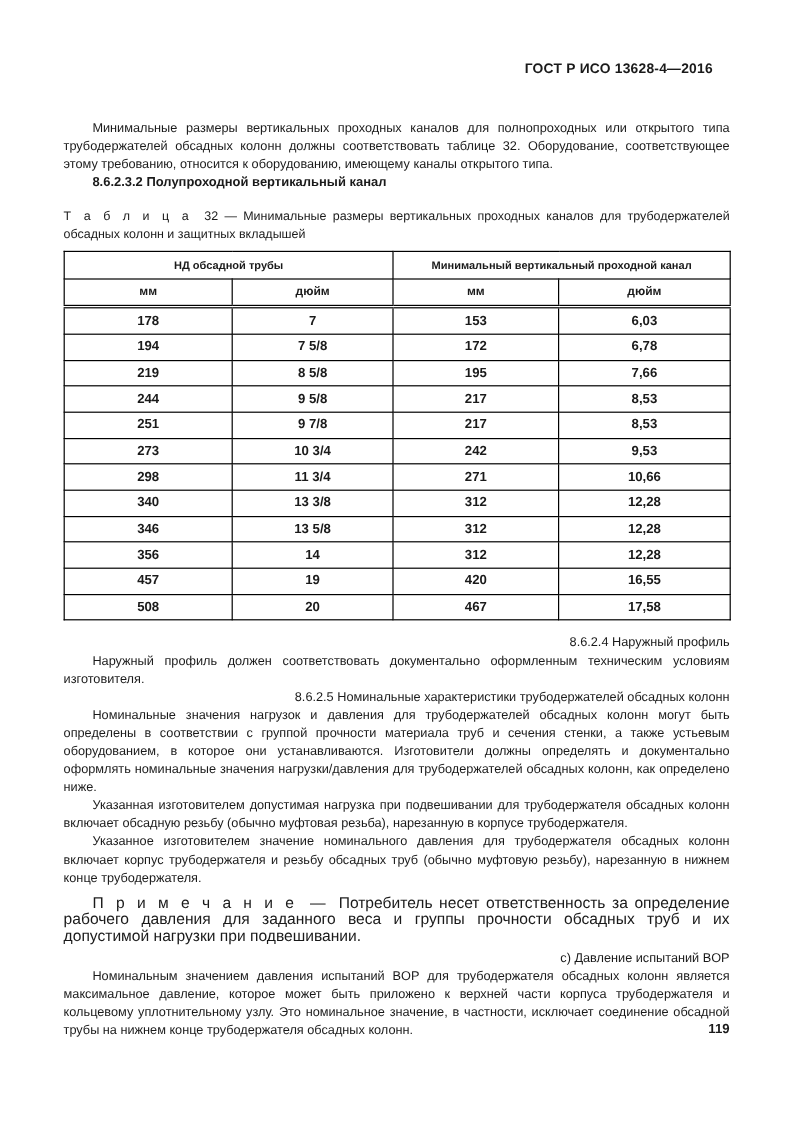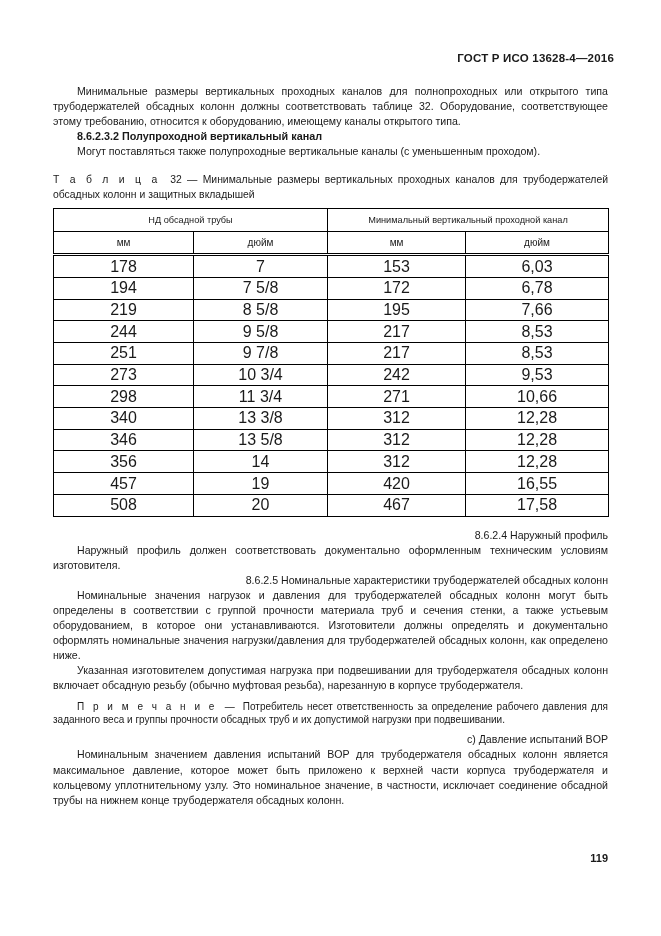--- a/index.html
+++ b/index.html
@@ -21,32 +21,32 @@
     width: 661px;
     height: 936px;
     box-sizing: border-box;
     padding: 0;
   }
 
   
   .doc-header {
     position: absolute;
     top: 52px;
-    right: 47px;
+    right: 67px;
     font-size: 11.5px;
     font-weight: bold;
     letter-spacing: 0.2px;
     white-space: nowrap;
   }
 
   
   .content {
     position: absolute;
     left: 53px;
-    top: 84px;
+    top: 100px;
     width: 555px;
   }
 
   p.para {
     margin: 0;
     font-size: 10.6px;
     line-height: 15.1px;
     text-align: justify;
     text-indent: 24px;
     hyphens: manual;
@@ -93,44 +93,44 @@
   table.spec-table col.c1 { width: 140px; }
   table.spec-table col.c2 { width: 134px; }
   table.spec-table col.c3 { width: 138px; }
   table.spec-table col.c4 { width: 143px; }
 
   table.spec-table th,
   table.spec-table td {
     border: 1px solid #000000;
     text-align: center;
     vertical-align: middle;
-    font-weight: normal;
+    font-weight: bold;
     padding: 0;
   }
   table.spec-table th.grp {
     height: 22px;
     font-size: 9.2px;
   }
   table.spec-table th.sub {
     height: 21px;
     font-size: 10px;
     border-bottom: 3px double #000000;
   }
   table.spec-table td {
     height: 20.7px;
-    font-size: 16px;
+    font-size: 11px;
   }
   table.spec-table tr.first-data td {
     border-top: none;
   }
 
   
   p.note {
     margin: 0;
-    font-size: 10px;
+    font-size: 13px;
     line-height: 13.4px;
     text-align: justify;
     text-indent: 24px;
   }
   p.note .note-word {
     letter-spacing: 2.4px;
   }
 
   
   .page-number {
@@ -147,21 +147,20 @@
 <div class="page">
 
   <div class="doc-header">ГОСТ Р ИСО 13628-4—2016</div>
 
   <div class="content">
 
     <p class="para">Минимальные размеры вертикальных проходных каналов для полнопроходных или открытого типа трубодержателей обсадных колонн должны соответствовать таблице 32. Оборудование, соответствующее этому требованию, относится к оборудованию, имеющему каналы открытого типа.</p>
 
     <p class="heading-bold">8.6.2.3.2 Полупроходной вертикальный канал</p>
 
-    <p class="para">Могут поставляться также полупроходные вертикальные каналы (с уменьшенным проходом).</p>
 
     <div class="gap-lg"></div>
 
     <p class="table-caption"><span class="cap-word">Т а б л и ц а</span><span>&nbsp; </span><span>32</span><span> </span><span>—</span><span> </span><span>Минимальные размеры вертикальных проходных каналов для трубодержателей обсадных колонн и защитных вкладышей</span></p>
 
     <div class="gap-sm"></div>
 
     <table class="spec-table">
       <colgroup>
         <col class="c1">
@@ -264,20 +263,21 @@
     <p class="para">Наружный профиль должен соответствовать документально оформленным техническим условиям изготовителя.</p>
 
     <p class="heading-plain">8.6.2.5 Номинальные характеристики трубодержателей обсадных колонн</p>
 
     <p class="para">Номинальные значения нагрузок и давления для трубодержателей обсадных колонн могут быть определены в соответствии с группой прочности материала труб и сечения стенки, а также устьевым оборудованием, в которое они устанавливаются. Изготовители должны определять и документально оформлять номинальные значения нагрузки/давления для трубодержателей обсадных колонн, как определено ниже.</p>
 
 
     <p class="para">Указанная изготовителем допустимая нагрузка при подвешивании для трубодержателя обсадных колонн включает обсадную резьбу (обычно муфтовая резьба), нарезанную в корпусе трубодержателя.</p>
 
 
+    <p class="para">Указанное изготовителем значение номинального давления для трубодержателя обсадных колонн включает корпус трубодержателя и резьбу обсадных труб (обычно муфтовую резьбу), нарезанную в нижнем конце трубодержателя.</p>
 
     <div class="gap-sm"></div>
 
     <p class="note"><span class="note-word">П р и м е ч а н и е</span><span>&nbsp; </span><span>—</span><span>&nbsp; </span><span>Потребитель несет ответственность за определение рабочего давления для заданного веса и группы прочности обсадных труб и их допустимой нагрузки при подвешивании.</span></p>
 
     <div class="gap-sm"></div>
 
     <p class="heading-plain">c) Давление испытаний BOP</p>
 
     <p class="para">Номинальным значением давления испытаний BOP для трубодержателя обсадных колонн является максимальное давление, которое может быть приложено к верхней части корпуса трубодержателя и кольцевому уплотнительному узлу. Это номинальное значение, в частности, исключает соединение обсадной трубы на нижнем конце трубодержателя обсадных колонн.</p>

